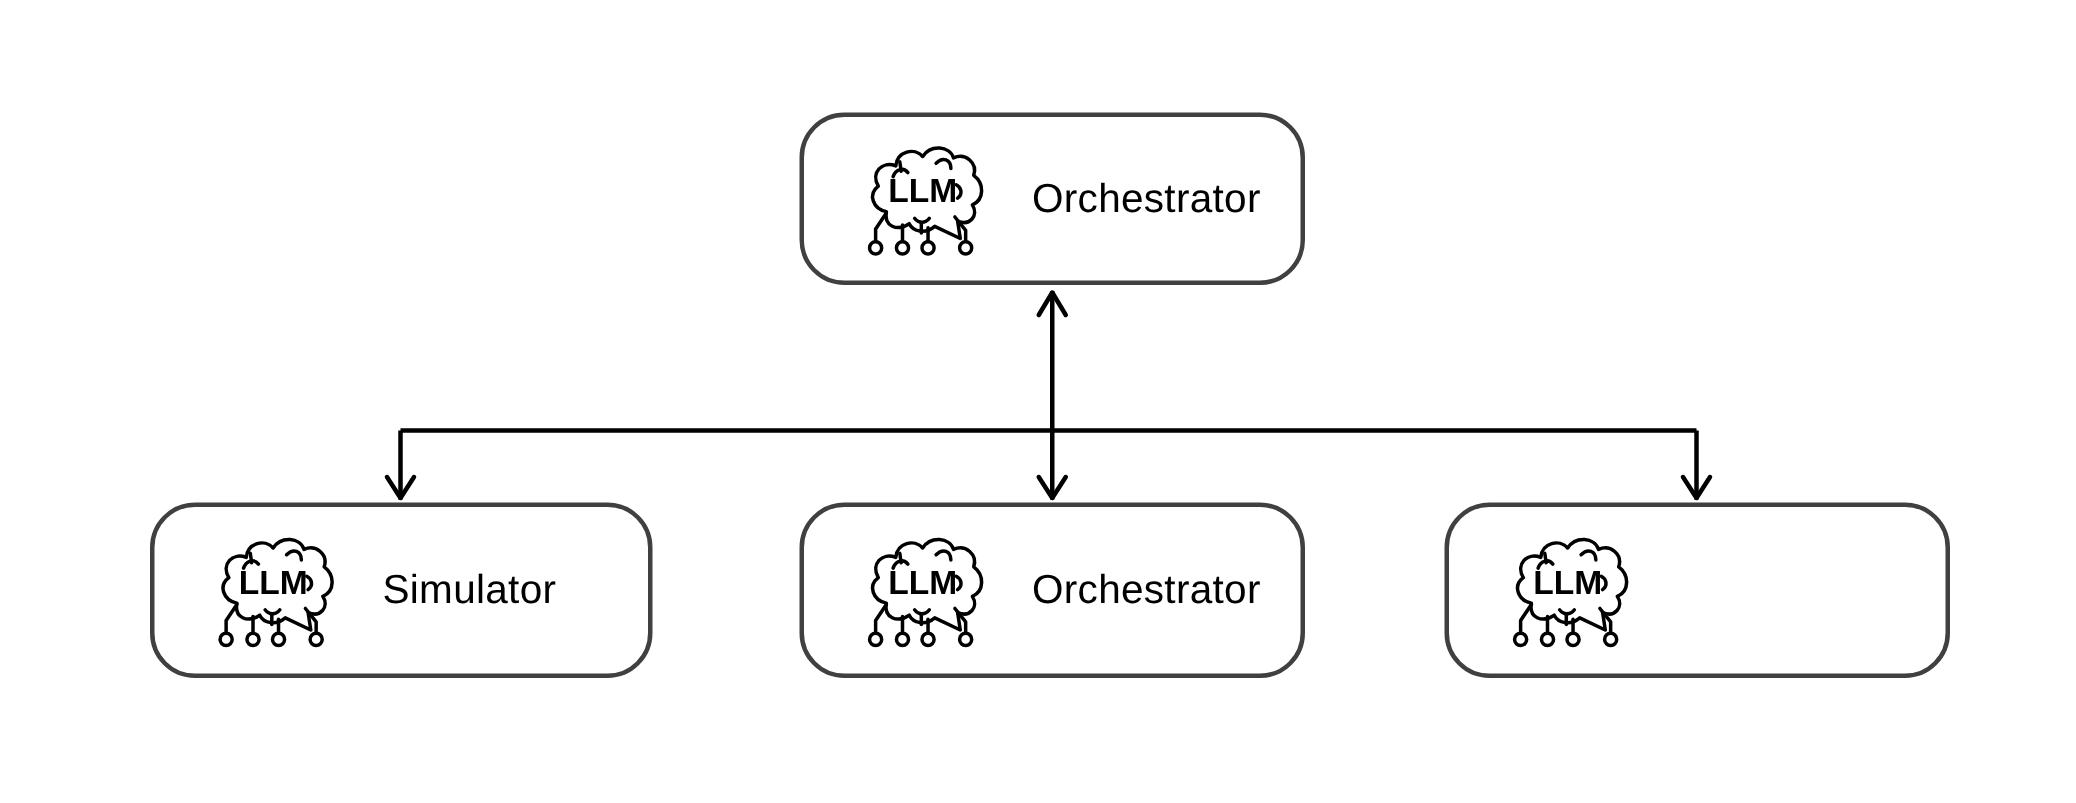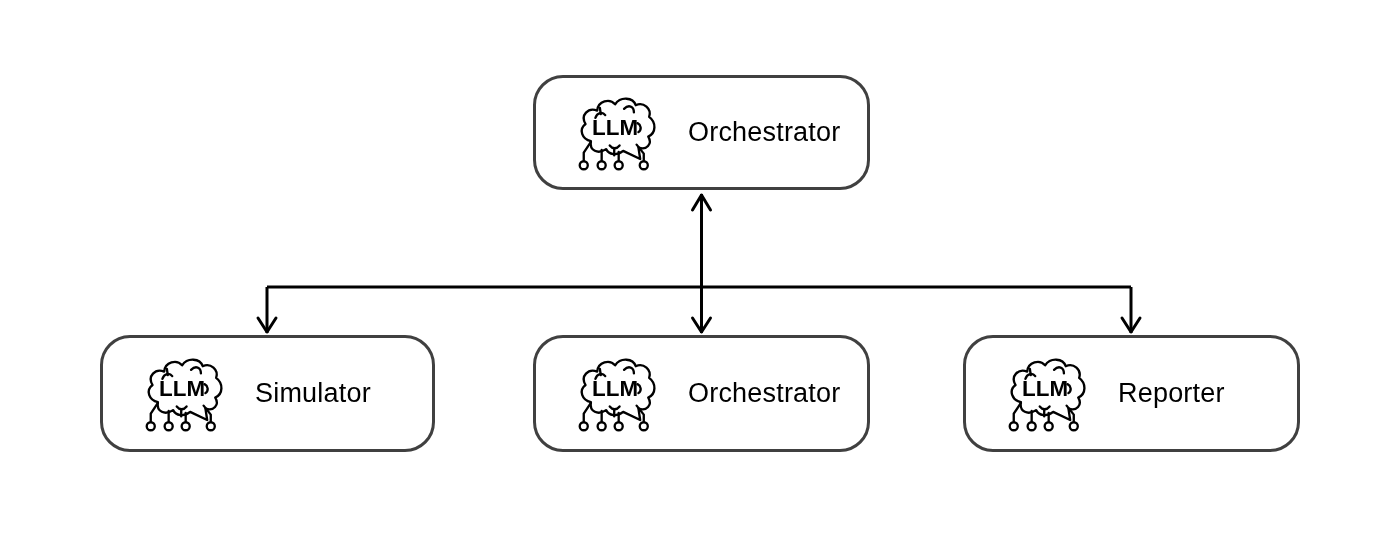--- a/index.html
+++ b/index.html
@@ -162,16 +162,15 @@
         <path d="M34,67 L34,79"></path>
         <path d="M53,69 L53,79"></path>
         <path d="M73,61 L81,71 L81,79"></path>
         <circle cx="14" cy="84" r="4.5" fill="#ffffff"></circle>
         <circle cx="34" cy="84" r="4.5" fill="#ffffff"></circle>
         <circle cx="53" cy="84" r="4.5" fill="#ffffff"></circle>
         <circle cx="81" cy="84" r="4.5" fill="#ffffff"></circle>
       </g>
       <text class="icon-text" x="49" y="50" text-anchor="middle" font-size="25" fill="#000000">LLM</text>
     </svg>
-    <span class="node-label">Reporter</span>
   </div>
 
 </div>
 
 </body></html>

